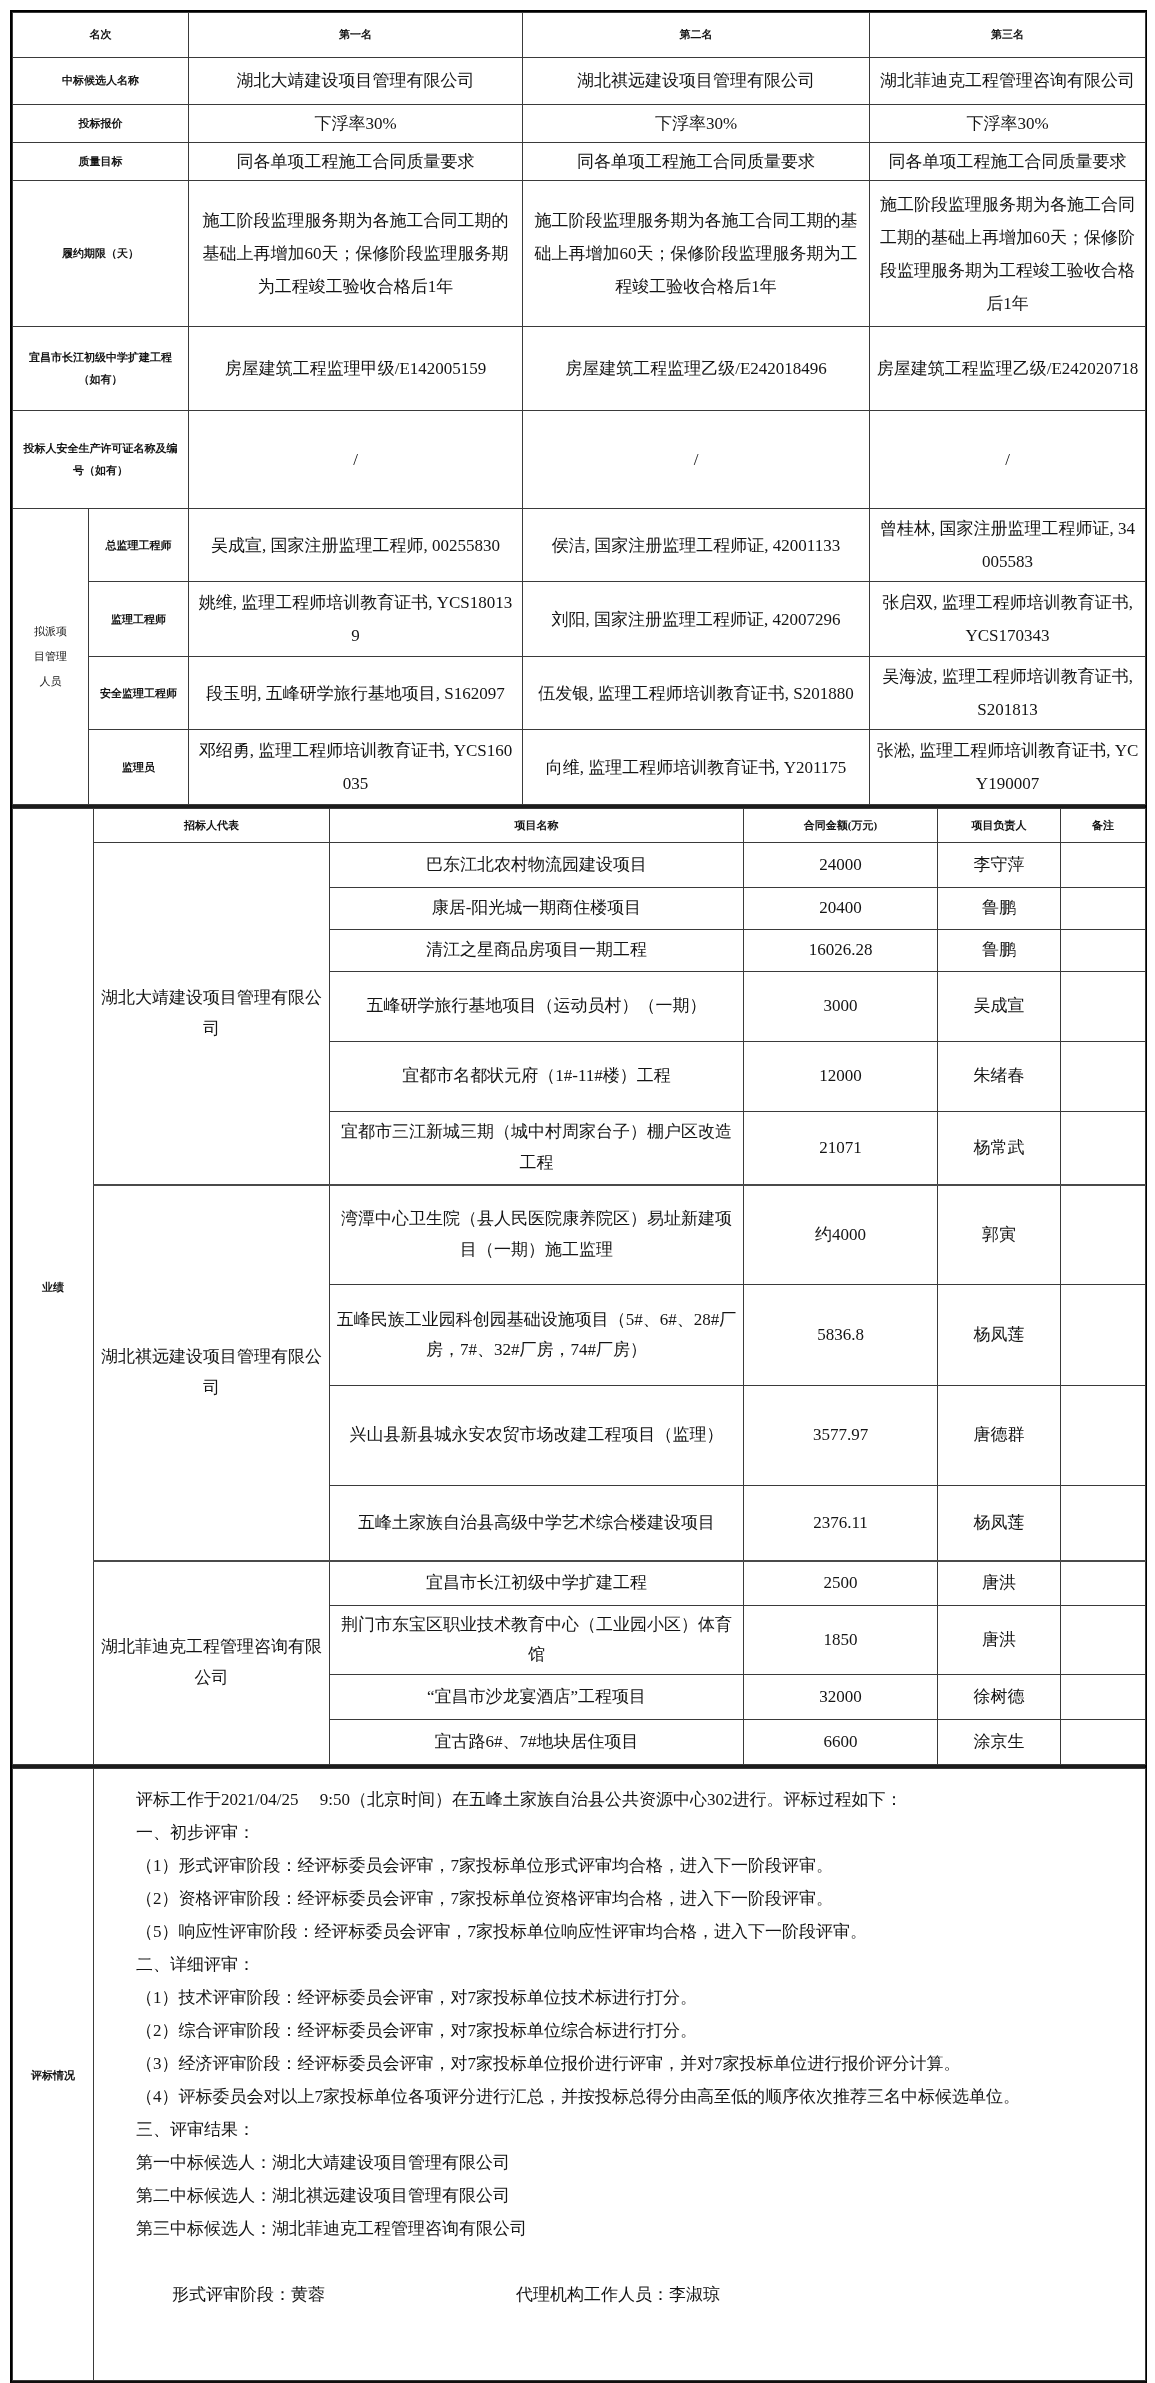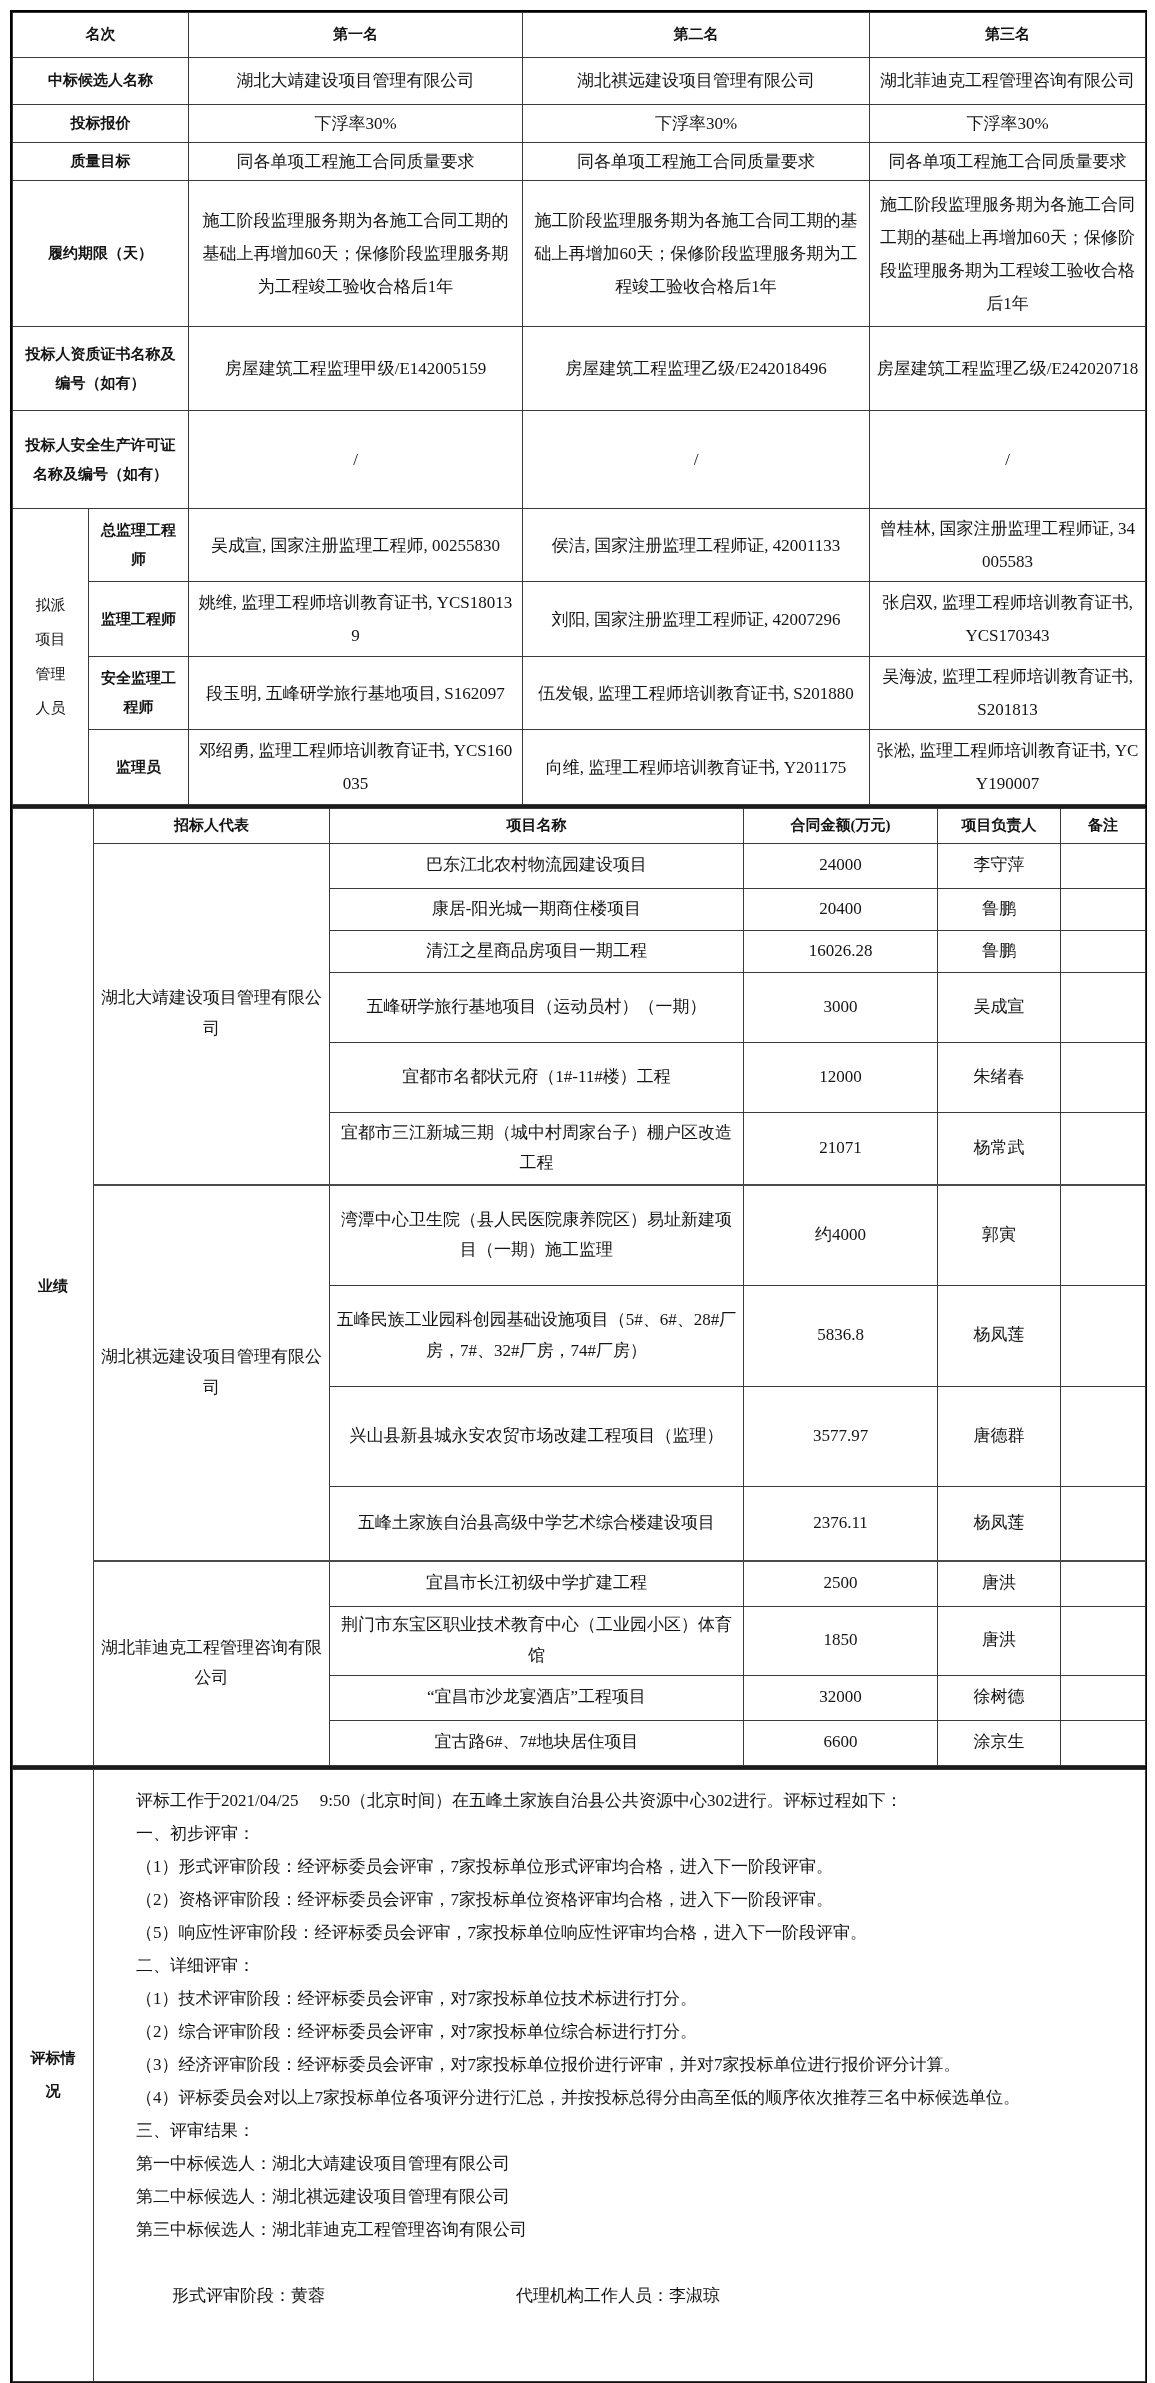--- a/index.html
+++ b/index.html
@@ -8,21 +8,21 @@
     padding:10px 8px 0 10px; position:relative;
     font-family:"Liberation Serif","DejaVu Serif",serif; color:#141414;
   }
   .sheet { width:1137px; box-sizing:border-box; border:2px solid #000; border-bottom:3px solid #101010; background:#fff; }
   table { border-collapse:collapse; width:100%; table-layout:fixed; }
   td,th {
     border:1px solid #3a3a3a; text-align:center; vertical-align:middle;
     font-size:17px; padding:2px 6px; box-sizing:border-box;
     word-break:break-all; line-height:1.95; overflow:hidden;
   }
-  th { font-weight:bold; font-size:15px; }
+  th { font-weight:bold; font-size:11px; }
   .hr-thick { height:3px; background:#1c1c1c; }
   .lh-tight td { line-height:1.8; }
   .vwrap { width:40px; margin:0 auto; word-break:break-all; line-height:2.3; font-weight:normal; text-align:center; }
   .vwrap3 { width:56px; margin:0 auto; word-break:break-all; line-height:2.2; font-weight:bold; text-align:center; }
   .grp td, .grp th { border-top:2px solid #4a4a4a; }
   .ev-cell { text-align:left; vertical-align:top; padding:14px 16px 0 6px; }
   .ev-line { text-indent:36px; line-height:33px; font-size:17px; }
   .ev-spacer { height:33px; }
   .sig span.sig-left { display:inline-block; width:380px; }
 </style>
@@ -65,21 +65,21 @@
         <td>同各单项工程施工合同质量要求</td>
         <td>同各单项工程施工合同质量要求</td>
       </tr>
       <tr style="height:146px">
         <th colspan="2">履约期限（天）</th>
         <td>施工阶段监理服务期为各施工合同工期的基础上再增加60天；保修阶段监理服务期为工程竣工验收合格后1年</td>
         <td>施工阶段监理服务期为各施工合同工期的基础上再增加60天；保修阶段监理服务期为工程竣工验收合格后1年</td>
         <td>施工阶段监理服务期为各施工合同工期的基础上再增加60天；保修阶段监理服务期为工程竣工验收合格后1年</td>
       </tr>
       <tr style="height:84px">
-        <th colspan="2">投标人资质证书名称及编号（如有）</th>
+        <th colspan="2">宜昌市长江初级中学扩建工程（如有）</th>
         <td>房屋建筑工程监理甲级/E142005159</td>
         <td>房屋建筑工程监理乙级/E242018496</td>
         <td>房屋建筑工程监理乙级/E242020718</td>
       </tr>
       <tr style="height:98px">
         <th colspan="2">投标人安全生产许可证名称及编号（如有）</th>
         <td>/</td>
         <td>/</td>
         <td>/</td>
       </tr>

